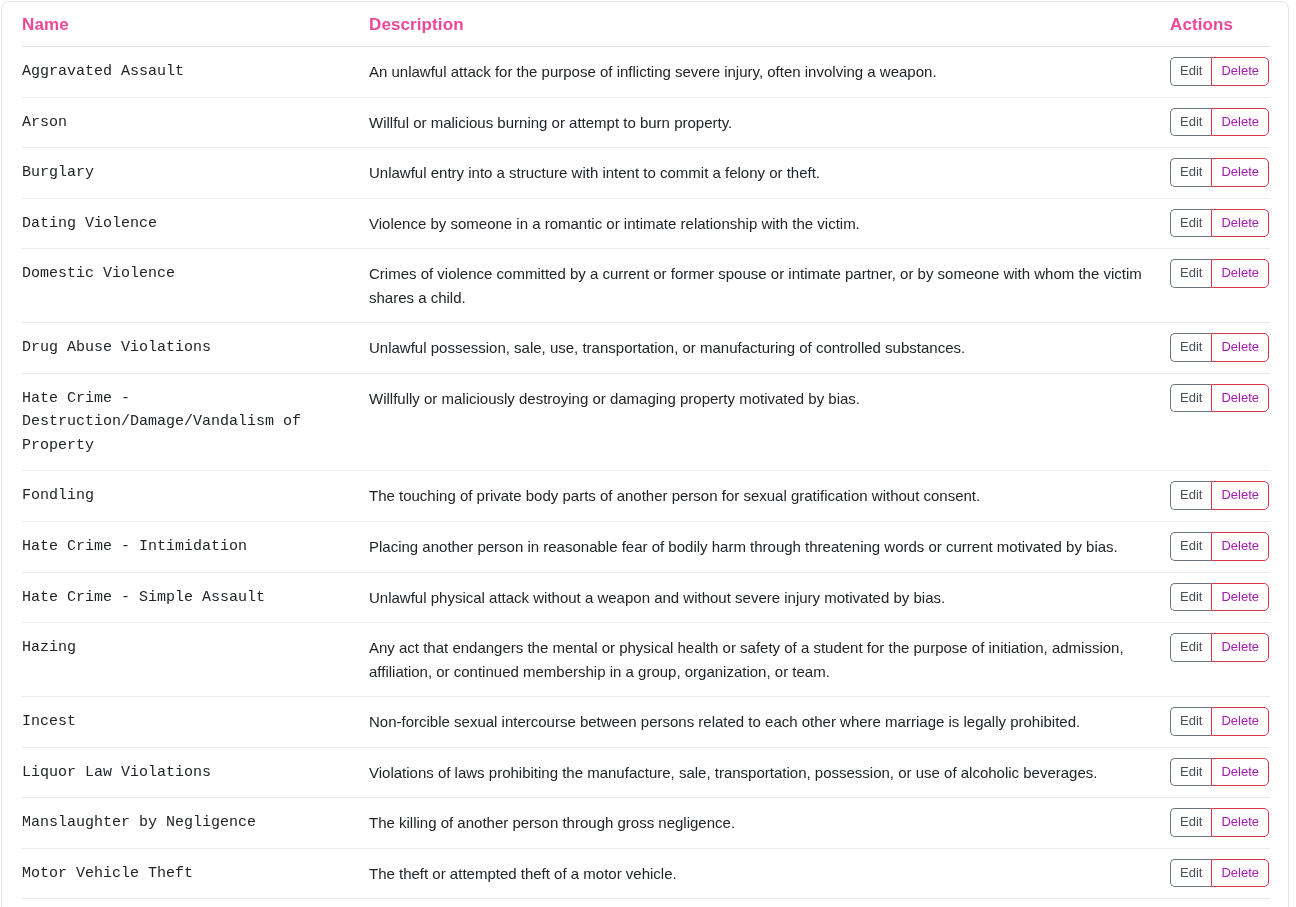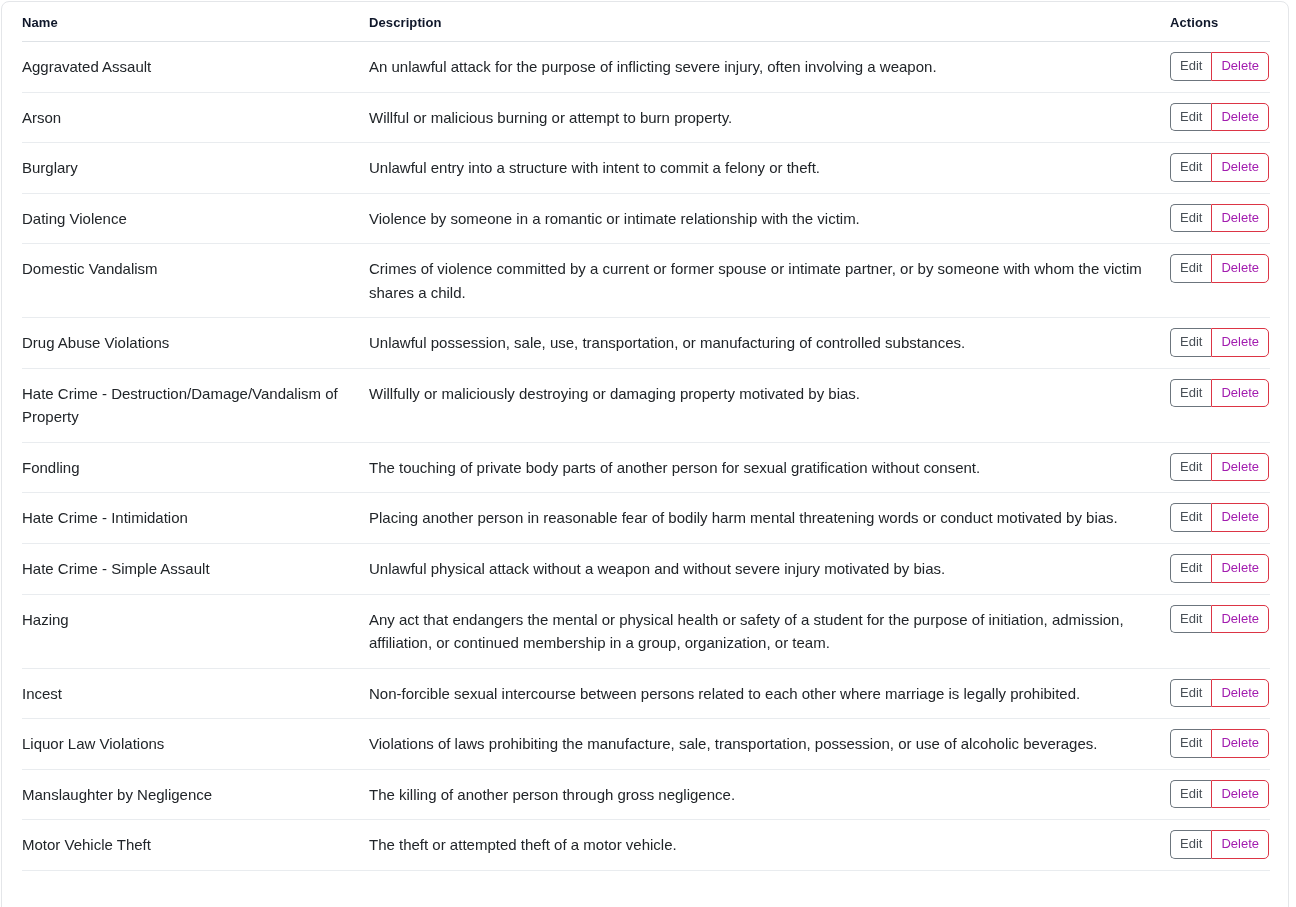--- a/index.html
+++ b/index.html
@@ -35,23 +35,23 @@
   }
 
   table.data-table {
     width: 100%;
     border-collapse: collapse;
     table-layout: fixed;
   }
 
   table.data-table thead th {
     text-align: left;
-    font-size: 13px;
+    font-size: 17px;
     font-weight: bold;
-    color: #0f172a;
+    color: #ec4899;
     padding: 13px 0 11px 0;
     border-bottom: 1px solid #dee2e6;
     vertical-align: bottom;
     letter-spacing: 0.1px;
   }
 
   col.col-name       { width: 347px; }
   col.col-desc       { width: 801px; }
   col.col-actions    { width: 100px; }
 
@@ -60,20 +60,21 @@
     line-height: 1.57;
     color: #212529;
     padding: 13px 0 13px 0;
     border-bottom: 1px solid #e9ecef;
     vertical-align: top;
     word-wrap: break-word;
   }
 
   table.data-table tbody tr td.cell-name {
     padding-right: 18px;
+    font-family: Liberation Mono, monospace;
   }
   table.data-table tbody tr td.cell-desc {
     padding-right: 14px;
   }
   table.data-table tbody tr td.cell-actions {
     padding-top: 10px;
     padding-bottom: 10px;
     text-align: left;
     white-space: nowrap;
   }
@@ -153,21 +154,21 @@
           </tr>
           <tr>
             <td class="cell-name">Dating Violence</td>
             <td class="cell-desc">Violence by someone in a romantic or intimate relationship with the victim.</td>
             <td class="cell-actions"><div class="btn-group">
                 <button class="btn btn-edit">Edit</button>
                 <button class="btn btn-delete">Delete</button>
               </div></td>
           </tr>
           <tr>
-            <td class="cell-name">Domestic Vandalism</td>
+            <td class="cell-name">Domestic Violence</td>
             <td class="cell-desc">Crimes of violence committed by a current or former spouse or intimate partner, or by someone with whom the victim shares a child.</td>
             <td class="cell-actions"><div class="btn-group">
                 <button class="btn btn-edit">Edit</button>
                 <button class="btn btn-delete">Delete</button>
               </div></td>
           </tr>
           <tr>
             <td class="cell-name">Drug Abuse Violations</td>
             <td class="cell-desc">Unlawful possession, sale, use, transportation, or manufacturing of controlled substances.</td>
             <td class="cell-actions"><div class="btn-group">
@@ -186,21 +187,21 @@
           <tr>
             <td class="cell-name">Fondling</td>
             <td class="cell-desc">The touching of private body parts of another person for sexual gratification without consent.</td>
             <td class="cell-actions"><div class="btn-group">
                 <button class="btn btn-edit">Edit</button>
                 <button class="btn btn-delete">Delete</button>
               </div></td>
           </tr>
           <tr>
             <td class="cell-name">Hate Crime - Intimidation</td>
-            <td class="cell-desc">Placing another person in reasonable fear of bodily harm mental threatening words or conduct motivated by bias.</td>
+            <td class="cell-desc">Placing another person in reasonable fear of bodily harm through threatening words or current motivated by bias.</td>
             <td class="cell-actions"><div class="btn-group">
                 <button class="btn btn-edit">Edit</button>
                 <button class="btn btn-delete">Delete</button>
               </div></td>
           </tr>
           <tr>
             <td class="cell-name">Hate Crime - Simple Assault</td>
             <td class="cell-desc">Unlawful physical attack without a weapon and without severe injury motivated by bias.</td>
             <td class="cell-actions"><div class="btn-group">
                 <button class="btn btn-edit">Edit</button>

